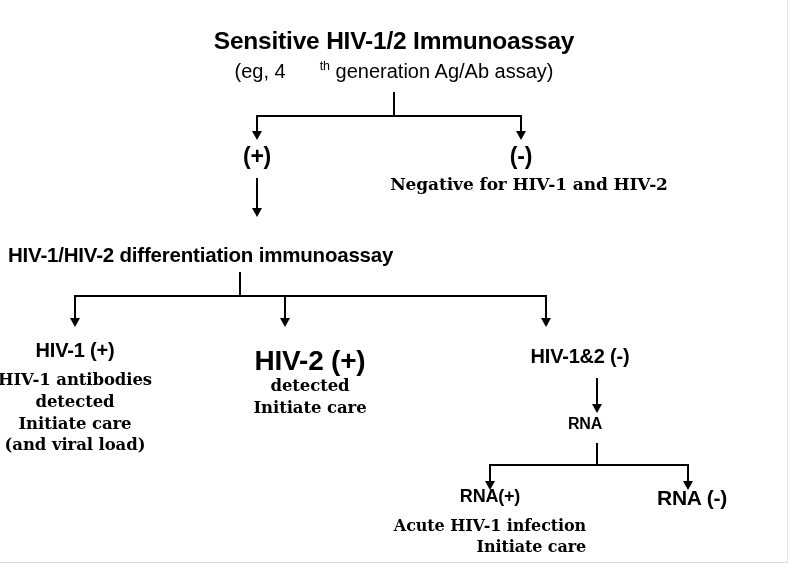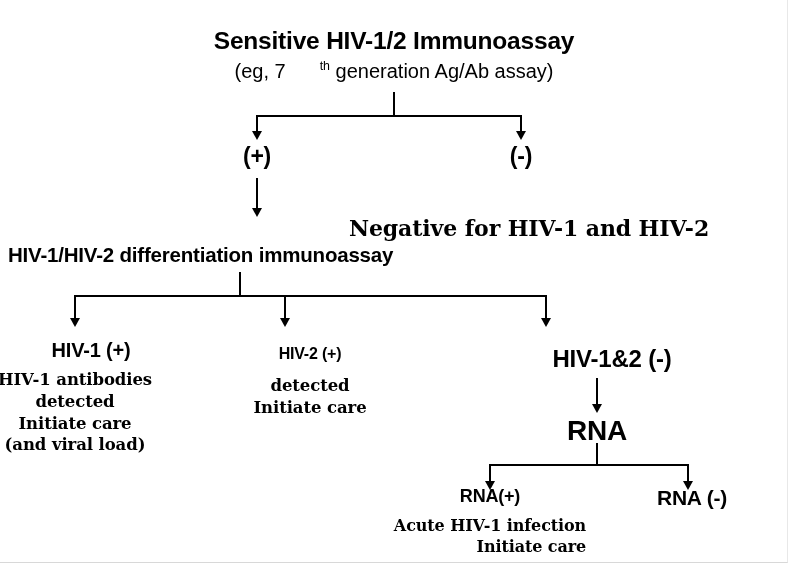--- a/index.html
+++ b/index.html
@@ -45,30 +45,30 @@
   #title-sub {
     left: 394px; top: 60px;
     font-family: "Liberation Sans", sans-serif;
     font-weight: normal;
     font-size: 20px;
   }
   #title-sub sup { font-size: 0.62em; vertical-align: super; line-height: 0; margin-left: 34px; }
 
   #plus-1  { left: 257px; top: 143px; font-size: 23px; }
   #minus-1 { left: 521px; top: 143px; font-size: 23px; }
-  #neg-detail { left: 529px; top: 173px; font-size: 22px; margin-top: 41px; }
+  #neg-detail { left: 529px; top: 173px; font-size: 17px; }
 
   #diff-assay { left: 8px;  top: 243px; font-size: 20.5px; text-align: center; }
 
-  #hiv1-head   { left: 91px;  top: 339px; font-size: 20px; }
+  #hiv1-head   { left: 75px;  top: 339px; font-size: 20px; }
   #hiv1-detail { left: 75px;  top: 369px; font-size: 16.5px; }
-  #hiv2-head   { left: 310px; top: 345px; font-size: 16px; }
+  #hiv2-head   { left: 310px; top: 345px; font-size: 28px; }
   #hiv2-detail { left: 310px; top: 375px; font-size: 16.5px; }
-  #hiv12-head  { left: 612px; top: 345px; font-size: 24px; }
-  #rna-node    { left: 597px; top: 415px; font-size: 28px; }
+  #hiv12-head  { left: 580px; top: 345px; font-size: 20px; }
+  #rna-node    { left: 585px; top: 415px; font-size: 16px; }
 
   #rnapos-head   { left: 490px; top: 486px; font-size: 18px; text-align: center; }
   #rnapos-detail { left: 490px; top: 515px; font-size: 16px; text-align: right; }
   #rnaneg-head   { left: 692px; top: 486px; font-size: 21px; }
   #rnaneg-detail { left: 692px; top: 515px; font-size: 16px; }
 
   
   .vline, .hline {
     position: absolute;
     background: #000000;
@@ -84,21 +84,21 @@
     transform: translateX(-50%);
   }
 </style>
 </head>
 <body>
 
 <div id="canvas">
 
   <div class="node hdr center" id="title-main">Sensitive HIV-1/2 Immunoassay</div>
 
-  <div class="node center" id="title-sub"><span>(eg, 7</span><sup>th</sup><span> generation Ag/Ab assay)</span></div>
+  <div class="node center" id="title-sub"><span>(eg, 4</span><sup>th</sup><span> generation Ag/Ab assay)</span></div>
 
   <div class="vline" style="left:393px; top:92px;  height:24px;"></div>
   <div class="hline" style="left:257px; top:115px; width:265px;"></div>
   <div class="vline" style="left:256px; top:115px; height:18px;"></div>
   <div class="arrowhead" style="left:257px; top:131px;"></div>
   <div class="vline" style="left:520px; top:115px; height:18px;"></div>
   <div class="arrowhead" style="left:521px; top:131px;"></div>
 
   <div class="node hdr center" id="plus-1">(+)</div>
 

